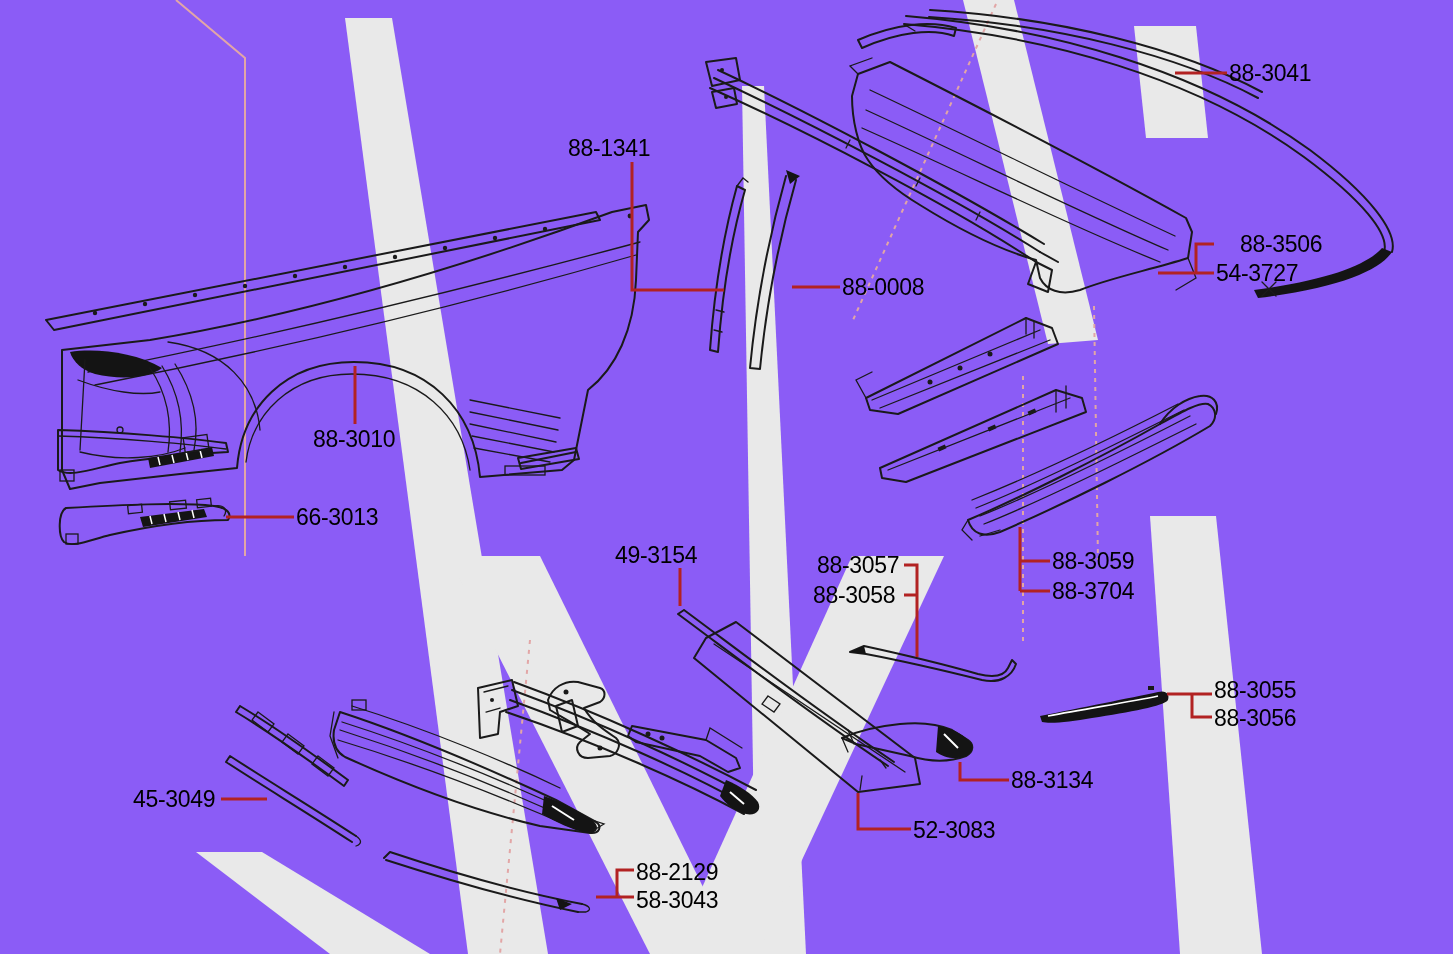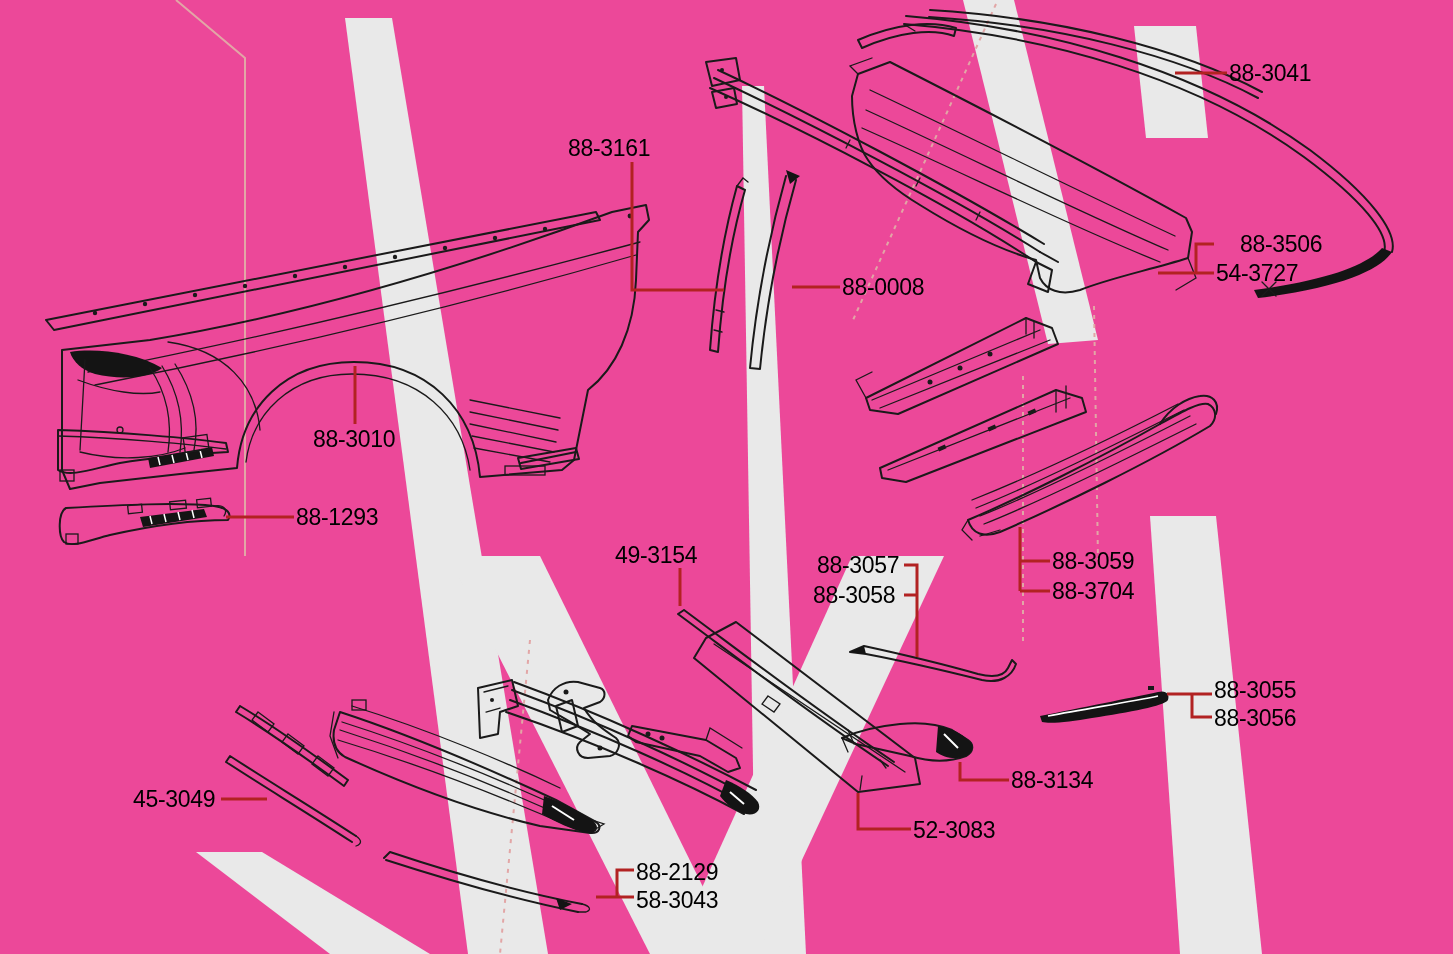--- a/index.html
+++ b/index.html
@@ -1,16 +1,16 @@
 <!DOCTYPE html>
 <html><head>
 <meta charset="utf-8">
 <style>
   html,body{margin:0;padding:0;background:#fff;}
-  #stage{position:relative;width:1453px;height:954px;background:#ec4899;overflow:hidden;
+  #stage{position:relative;width:1453px;height:954px;background:#8b5cf6;overflow:hidden;
          font-family:"Liberation Sans",sans-serif;}
   #stage svg{position:absolute;left:0;top:0;}
   .lbl{position:absolute;font-size:23px;line-height:26px;color:#000;white-space:nowrap;
        letter-spacing:-0.3px;font-family:"Liberation Sans",sans-serif;}
   .ln{stroke:#1a1a1a;stroke-width:2;fill:none;stroke-linecap:round;stroke-linejoin:round;}
   .thin{stroke:#1a1a1a;stroke-width:1.3;fill:none;stroke-linecap:round;}
   .blk{fill:#141414;stroke:none;}
   .wm{fill:#e9e9e9;stroke:none;}
   .pink{stroke:#e2a6a6;stroke-width:2;fill:none;}
   .leader{stroke:#b22222;stroke-width:3;fill:none;}
@@ -250,26 +250,26 @@
     <path class="leader" d="M1020,527 L1020,591 M1020,561 L1050,561 M1020,591 L1050,591"></path>
     <path class="leader" d="M1167,694 L1212,694 M1192,694 L1192,717 L1212,717"></path>
     <path class="leader" d="M960,762 L960,780 L1009,780"></path>
     <path class="leader" d="M858,793 L858,829 L911,829"></path>
     <path class="leader" d="M221,799 L267,799"></path>
     <path class="leader" d="M634,870 L617,870 L617,897 M596,897 L634,897"></path>
   </g>
 </svg>
 
   <div class="lbl" style="left:1229px;top:60px">88-3041</div>
-  <div class="lbl" style="left:568px; top:135px">88-3161</div>
+  <div class="lbl" style="left:568px; top:135px">88-1341</div>
   <div class="lbl" style="left:842px; top:274px">88-0008</div>
   <div class="lbl" style="left:1240px;top:231px">88-3506</div>
   <div class="lbl" style="left:1216px;top:260px">54-3727</div>
   <div class="lbl" style="left:313px; top:426px">88-3010</div>
-  <div class="lbl" style="left:296px; top:504px">88-1293</div>
+  <div class="lbl" style="left:296px; top:504px">66-3013</div>
   <div class="lbl" style="left:615px; top:542px">49-3154</div>
   <div class="lbl" style="left:817px; top:552px">88-3057</div>
   <div class="lbl" style="left:813px; top:582px">88-3058</div>
   <div class="lbl" style="left:1052px;top:548px">88-3059</div>
   <div class="lbl" style="left:1052px;top:578px">88-3704</div>
   <div class="lbl" style="left:1214px;top:677px">88-3055</div>
   <div class="lbl" style="left:1214px;top:705px">88-3056</div>
   <div class="lbl" style="left:1011px;top:767px">88-3134</div>
   <div class="lbl" style="left:913px; top:817px">52-3083</div>
   <div class="lbl" style="left:133px; top:786px">45-3049</div>

